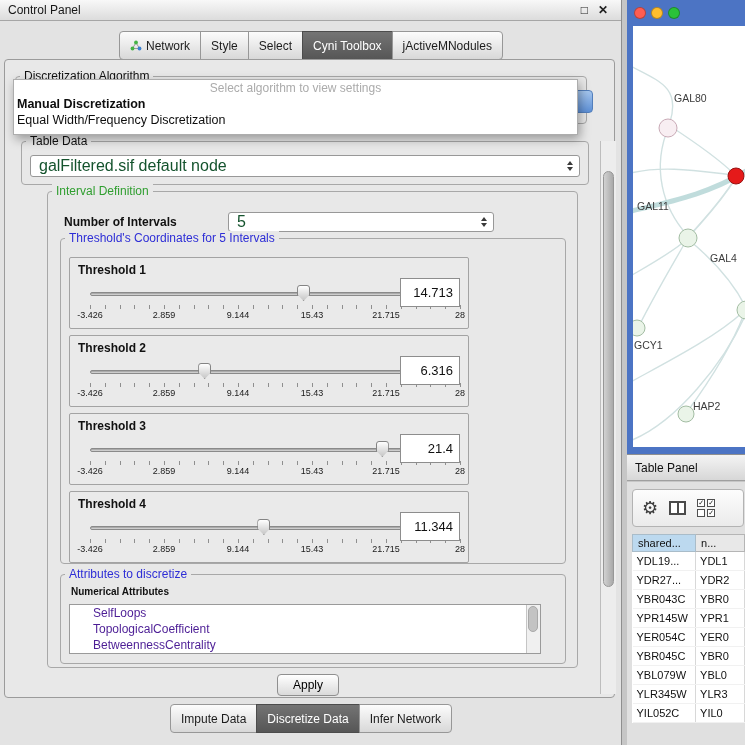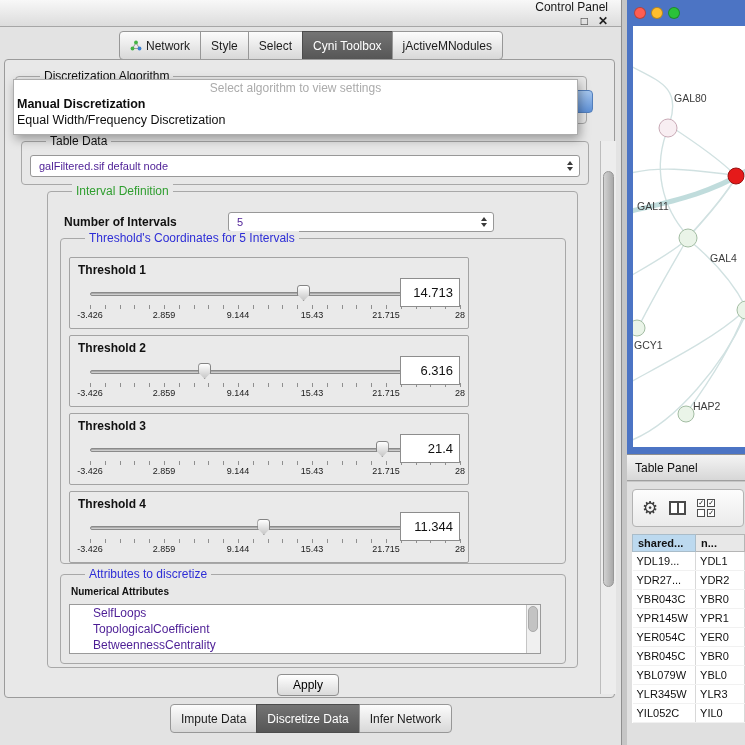--- a/index.html
+++ b/index.html
@@ -2,44 +2,44 @@
 <html><head>
 <meta charset="utf-8">
 <style>
   *{margin:0;padding:0;box-sizing:border-box;}
   body{background:#bfbfbf;}
   .screen{position:relative;width:745px;height:745px;background:#c6c6c6;overflow:hidden;
     font-family:"Liberation Sans",sans-serif;font-size:12px;color:#111;}
 
   
   .cp{position:absolute;left:0;top:0;width:622px;height:745px;background:#e3e3e3;border-right:1px solid #8f8f8f;}
-  .titlebar{position:absolute;left:0;top:0;width:100%;height:27px;background:linear-gradient(#f8f8f8,#dcdcdc);
-    border-bottom:1px solid #a6a6a6;display:flex;align-items:flex-end;padding:0 13px 0 8px;flex-direction:column;}
+  .titlebar{position:absolute;left:0;top:0;width:100%;height:21px;background:linear-gradient(#f8f8f8,#dcdcdc);
+    border-bottom:1px solid #a6a6a6;display:flex;align-items:center;padding:0 13px 0 8px;}
   .titlebar .title{font-size:12px;color:#161616;}
   .winbtns{margin-left:auto;display:flex;gap:10px;font-size:12px;color:#222;}
   .winbtn.close{font-weight:bold;}
 
   .top-tabs,.bottom-tabs{position:absolute;left:0;width:622px;display:flex;justify-content:center;}
   .top-tabs{top:31px;}
   .bottom-tabs{top:704px;}
   .tab{height:29px;display:flex;align-items:center;gap:4px;padding:0 10px;font-size:12px;color:#1c1c1c;
     background:linear-gradient(#fcfcfc,#d8d8d8);border:1px solid #979797;margin-left:-1px;cursor:default;}
   .tab:first-child{border-top-left-radius:4px;border-bottom-left-radius:4px;margin-left:0;}
   .tab:last-child{border-top-right-radius:4px;border-bottom-right-radius:4px;}
   .tab.selected{background:linear-gradient(#747474,#565656);color:#fff;border-color:#4c4c4c;}
   .tab-icon{display:inline-flex;}
 
   .main{position:absolute;left:4px;top:59px;width:611px;height:639px;border:1px solid #9b9b9b;border-radius:4px;background:#e8e8e8;}
   .group{position:absolute;border:1px solid #a8a8a8;border-radius:4px;background:#e8e8e8;}
-  .group-label{position:absolute;top:-8px;left:24px;background:#e8e8e8;padding:0 4px;font-size:12px;line-height:14px;color:#111;}
+  .group-label{position:absolute;top:-8px;left:4px;background:#e8e8e8;padding:0 4px;font-size:12px;line-height:14px;color:#111;}
   .group-label.green{color:#2f9e2f;}
   .group-label.blue{color:#2d2dd6;}
 
   .combo{position:absolute;background:#fff;border:1px solid #989898;border-radius:3px;display:flex;align-items:center;
-    padding-left:8px;font-size:11px;color:#4c1d95;}
+    padding-left:8px;font-size:16px;color:#14532d;}
   .stepper{margin-left:auto;margin-right:6px;display:flex;flex-direction:column;gap:2px;align-items:center;}
   .stepper b{width:0;height:0;border-left:3.5px solid transparent;border-right:3.5px solid transparent;}
   .stepper b.up{border-bottom:4px solid #3a3a3a;}
   .stepper b.dn{border-top:4px solid #3a3a3a;}
 
   
   .algo-group{left:10px;top:16px;width:572px;height:48px;}
   .combo-cap{position:absolute;left:556px;top:30px;width:32px;height:23px;border-radius:4px;
     background:linear-gradient(#a5c6ee,#5e90d6);border:1px solid #537fbc;z-index:5;}
 
@@ -101,21 +101,21 @@
   .tp-body{position:absolute;left:627px;top:482px;width:118px;height:263px;background:#e0e0e0;}
   .tp-toolbar{position:absolute;left:5px;top:7px;width:112px;height:38px;background:linear-gradient(#fdfdfd,#ebebeb);
     border:1px solid #b3b3b3;border-radius:4px;display:flex;align-items:center;gap:11px;padding-left:9px;}
   .gear-icon::before{content:"⚙";font-size:18px;color:#3d3d3d;line-height:1;}
   .column-chooser-icon{width:17px;height:14px;border:2px solid #4a4a4a;background:#fff;position:relative;}
   .column-chooser-icon::before{content:"";position:absolute;left:50%;top:0;bottom:0;width:2px;background:#4a4a4a;transform:translateX(-50%);}
   .selection-checkboxes-icon{display:grid;grid-template-columns:8px 8px;grid-auto-rows:8px;gap:2px;}
   .selection-checkboxes-icon i{border:1px solid #4f4f4f;background:#fff;font-style:normal;font-size:7px;line-height:6px;text-align:center;color:#222;}
   .selection-checkboxes-icon i.c::after{content:"✓";}
   .node-table{position:absolute;left:5px;top:52px;border-collapse:collapse;background:#fff;font-size:11px;}
-  .node-table th{height:14px;font-weight:bold;text-align:left;padding:2px 5px;border:1px solid #a9bcc9;background:#e4e4e4;}
+  .node-table th{height:14px;font-weight:normal;text-align:left;padding:2px 5px;border:1px solid #a9bcc9;background:#e4e4e4;}
   .node-table th.col0{background:#bcd9ef;width:72px;}
   .node-table th.col1{width:78px;background:#e8e8e8;border-color:#b5b5b5;}
   .node-table td{height:19px;padding:1px 4px;border-right:1px solid #d8d8d8;border-bottom:1px solid #f1f1f1;color:#111;}
 </style>
 </head>
 <body>
 
 <div class="screen">
 
   <div class="cp">

